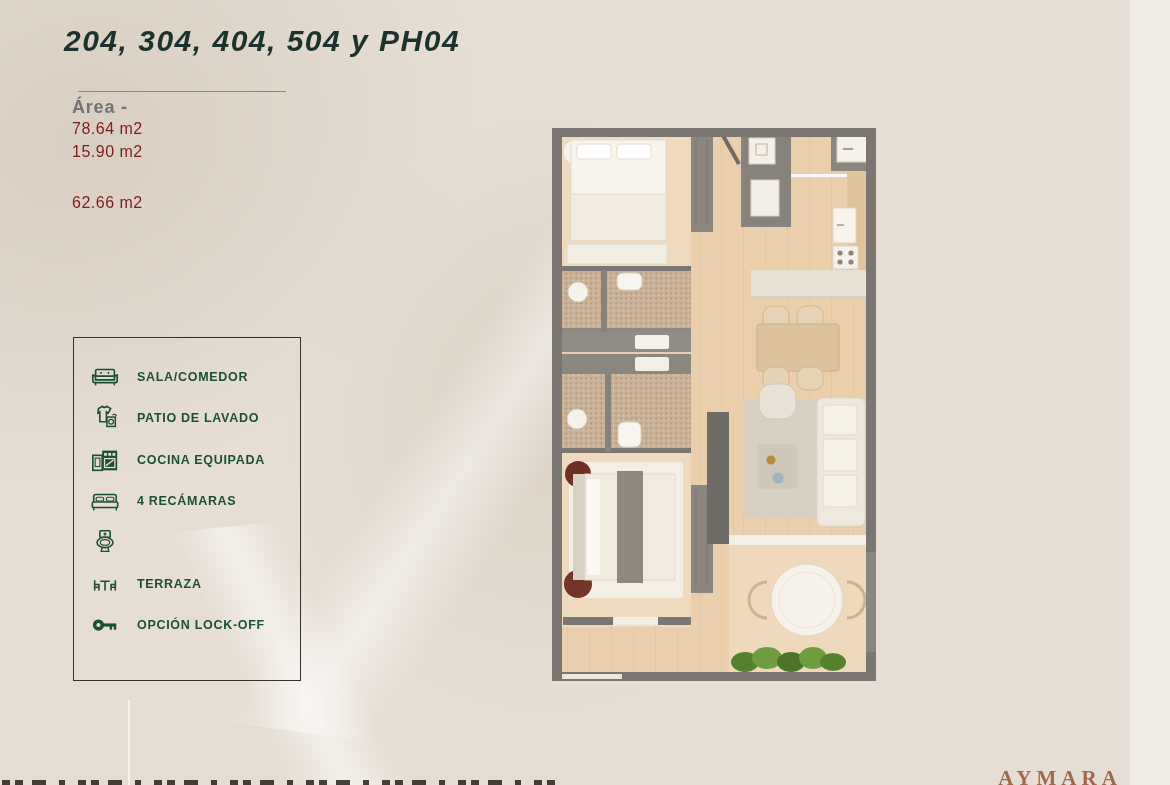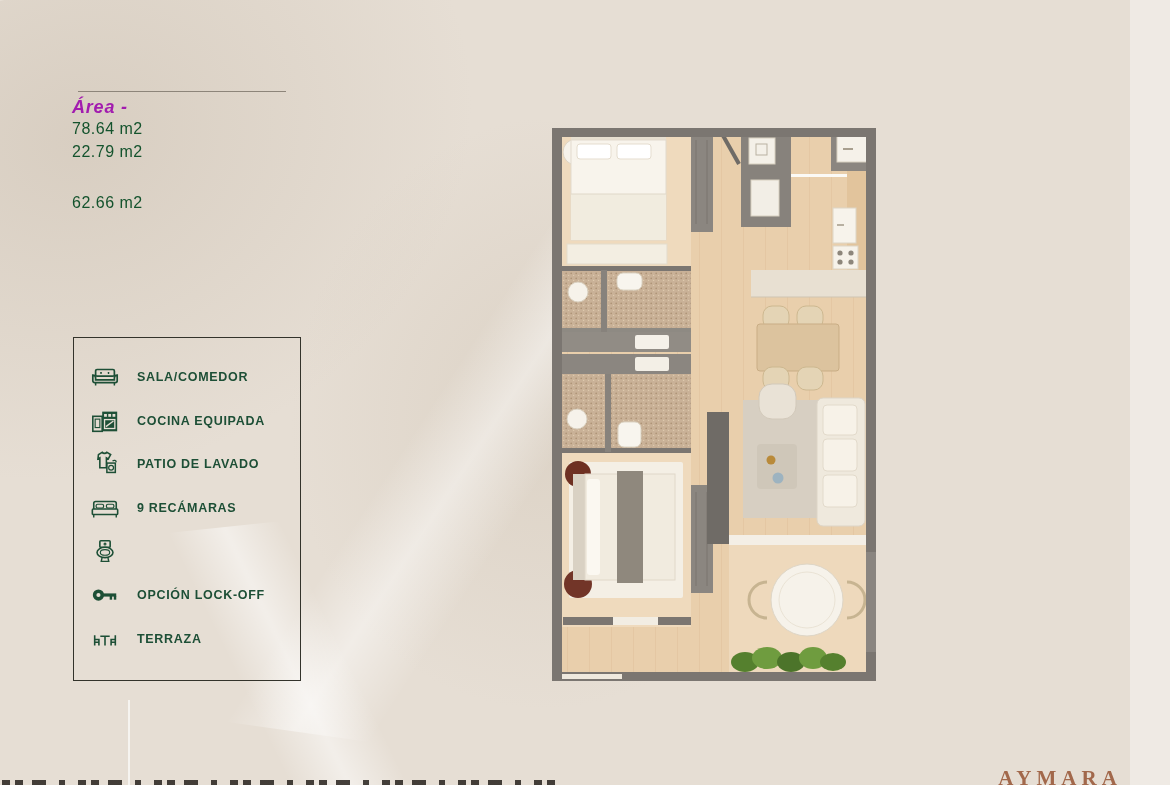--- a/index.html
+++ b/index.html
@@ -29,31 +29,31 @@
   .title{
     position:absolute;left:64px;top:24px;
     font-size:30px;font-weight:bold;font-style:italic;
     letter-spacing:1.5px;color:#1b332c;margin:0;
   }
   .title-rule{position:absolute;left:78px;top:91px;width:208px;height:1px;background:#8d857a;}
 
   
   .specs{position:absolute;left:72px;top:96px;width:220px;}
   .spec{margin:0 0 2px 0;}
-  .spec-label{font-size:18px;font-weight:bold;font-style:italic;color:#a21caf;letter-spacing:.8px;line-height:22px;}
-  .spec-value{font-size:16px;color:#14532d;letter-spacing:.5px;line-height:21px;}
+  .spec-label{font-size:18px;font-weight:bold;color:#737373;letter-spacing:.8px;line-height:22px;}
+  .spec-value{font-size:16px;color:#7f1d1d;letter-spacing:.5px;line-height:21px;}
   .spec-gap{height:28px;}
 
   
   .legend{
     position:absolute;left:73px;top:337px;width:228px;height:344px;
     border:1px solid #33332b;
     box-sizing:border-box;
     display:flex;flex-direction:column;justify-content:space-between;
-    padding:24px 14px 26px 16px;
+    padding:24px 14px 40px 16px;
   }
   .legend-row{display:flex;align-items:center;gap:17px;}
   .legend-icon{width:30px;height:30px;flex:0 0 30px;display:flex;align-items:center;justify-content:center;}
   .legend-label{font-size:12.5px;font-weight:bold;color:#1d4f36;letter-spacing:.7px;}
 
   
   .floorplan{position:absolute;left:545px;top:122px;width:335px;height:568px;}
 
   
   .brand{position:absolute;left:990px;top:738px;width:140px;text-align:center;margin-top:28px;}
@@ -75,48 +75,61 @@
 <body>
 
 <div class="page">
 
   <div class="wm wm1"></div>
   <div class="wm wm2"></div>
   <div class="wm wm3"></div>
   <div class="wm-line"></div>
   <div class="right-strip"></div>
 
+  <h1 class="title">204, 304, 404, 504 y PH04</h1>
   <div class="title-rule"></div>
 
   <div class="specs">
     <div class="spec">
       <div class="spec-label">Área -</div>
       <div class="spec-value">78.64 m2</div>
     </div>
     <div class="spec">
-      <div class="spec-value">22.79 m2</div>
+      <div class="spec-value">15.90 m2</div>
     </div>
     <div class="spec-gap"></div>
     <div class="spec">
       <div class="spec-value">62.66 m2</div>
     </div>
   </div>
 
   <div class="legend">
 
     <div class="legend-row">
       <span class="legend-icon">
         <svg width="30" height="30" viewBox="0 0 32 32" fill="none" stroke="#1d4f36" stroke-width="1.8">
           <rect x="6" y="8" width="20" height="7" rx="1.5"></rect>
           <path d="M3 14 a3 3 0 0 1 3 3 v2 h20 v-2 a3 3 0 0 1 3-3 v6 a2 2 0 0 1 -2 2 H5 a2 2 0 0 1 -2 -2 z"></path>
           <path d="M6 22 v3 M26 22 v3" stroke-width="1.6"></path>
           <path d="M11 11 l1.5 1.5 M12.5 11 l-1.5 1.5 M19 11 l1.5 1.5 M20.5 11 l-1.5 1.5" stroke-width="1.1"></path>
         </svg>
       </span>
       <span class="legend-label">SALA/COMEDOR</span>
+    </div>
+
+    <div class="legend-row">
+      <span class="legend-icon">
+        <svg width="30" height="30" viewBox="0 0 32 32" fill="none" stroke="#1d4f36" stroke-width="1.7">
+          <path d="M9 6 l4 -2.5 c1 1.6 4 1.6 5 0 L22 6 l-2.5 4.5 -2 -1 V20 h-7 V9.5 l-2 1 z"></path>
+          <rect x="18" y="15" width="9" height="10" stroke-width="1.6"></rect>
+          <circle cx="22.5" cy="20" r="2.6" stroke-width="1.3"></circle>
+          <path d="M24 13 c1.5 -1.5 4 -1 4 1" stroke-width="1.3"></path>
+        </svg>
+      </span>
+      <span class="legend-label">PATIO DE LAVADO</span>
     </div>
 
     <div class="legend-row">
       <span class="legend-icon">
         <svg width="30" height="30" viewBox="0 0 32 32">
           <rect x="3" y="11" width="10" height="16" fill="none" stroke="#1d4f36" stroke-width="1.7"></rect>
           <rect x="5.5" y="14" width="5" height="9" fill="none" stroke="#1d4f36" stroke-width="1.2"></rect>
           <rect x="13" y="6" width="16" height="21" fill="#1d4f36"></rect>
           <rect x="15" y="8.5" width="3" height="3" fill="#e6ded4"></rect>
           <rect x="19.5" y="8.5" width="3" height="3" fill="#e6ded4"></rect>
@@ -124,76 +137,64 @@
           <rect x="15.5" y="14.5" width="11" height="9.5" fill="none" stroke="#e6ded4" stroke-width="1.4"></rect>
           <path d="M17 22 l8 -6" stroke="#e6ded4" stroke-width="1.4"></path>
         </svg>
       </span>
       <span class="legend-label">COCINA EQUIPADA</span>
     </div>
 
     <div class="legend-row">
       <span class="legend-icon">
         <svg width="30" height="30" viewBox="0 0 32 32" fill="none" stroke="#1d4f36" stroke-width="1.7">
-          <path d="M9 6 l4 -2.5 c1 1.6 4 1.6 5 0 L22 6 l-2.5 4.5 -2 -1 V20 h-7 V9.5 l-2 1 z"></path>
-          <rect x="18" y="15" width="9" height="10" stroke-width="1.6"></rect>
-          <circle cx="22.5" cy="20" r="2.6" stroke-width="1.3"></circle>
-          <path d="M24 13 c1.5 -1.5 4 -1 4 1" stroke-width="1.3"></path>
-        </svg>
-      </span>
-      <span class="legend-label">PATIO DE LAVADO</span>
-    </div>
-
-    <div class="legend-row">
-      <span class="legend-icon">
-        <svg width="30" height="30" viewBox="0 0 32 32" fill="none" stroke="#1d4f36" stroke-width="1.7">
           <path d="M4 17 v-6 a2 2 0 0 1 2 -2 h20 a2 2 0 0 1 2 2 v6"></path>
           <rect x="6.5" y="12" width="8" height="4" rx="1.6" stroke-width="1.3"></rect>
           <rect x="17.5" y="12" width="8" height="4" rx="1.6" stroke-width="1.3"></rect>
           <rect x="2.5" y="17" width="27" height="6" rx="1"></rect>
           <path d="M4 23 v3 M28 23 v3" stroke-width="1.5"></path>
         </svg>
       </span>
-      <span class="legend-label">9 RECÁMARAS</span>
+      <span class="legend-label">4 RECÁMARAS</span>
     </div>
 
     <div class="legend-row">
       <span class="legend-icon">
         <svg width="30" height="30" viewBox="0 0 32 32" fill="none" stroke="#1d4f36" stroke-width="1.7">
           <rect x="10.5" y="4" width="11" height="7" rx="1"></rect>
           <circle cx="16" cy="7.5" r="1" stroke-width="1.2"></circle>
           <ellipse cx="16" cy="16.5" rx="8.5" ry="5.5"></ellipse>
           <ellipse cx="16" cy="16.5" rx="5" ry="3" stroke-width="1.2"></ellipse>
           <path d="M13 21.5 l-1 4.5 h8 l-1 -4.5" stroke-width="1.5"></path>
         </svg>
       </span>
     </div>
 
     <div class="legend-row">
       <span class="legend-icon">
+        <svg width="30" height="30" viewBox="0 0 32 32" fill="none" stroke="#1d4f36" stroke-width="1.7">
+          <path d="M11 13 h10 M16 13 v10"></path>
+          <path d="M5 12 v11 M5 16.5 h4.5 v6.5 M9.5 19.5 h-4.5"></path>
+          <path d="M27 12 v11 M27 16.5 h-4.5 v6.5 M22.5 19.5 h4.5"></path>
+        </svg>
+      </span>
+      <span class="legend-label">TERRAZA</span>
+    </div>
+
+    <div class="legend-row">
+      <span class="legend-icon">
         <svg width="30" height="30" viewBox="0 0 32 32">
           <circle cx="9" cy="16" r="6" fill="#1d4f36"></circle>
           <circle cx="9" cy="16" r="2.2" fill="#e6ded4"></circle>
           <rect x="14" y="14.3" width="14" height="3.4" fill="#1d4f36"></rect>
           <rect x="21" y="17" width="2.6" height="4" fill="#1d4f36"></rect>
           <rect x="25.4" y="17" width="2.6" height="4" fill="#1d4f36"></rect>
         </svg>
       </span>
       <span class="legend-label">OPCIÓN LOCK-OFF</span>
-    </div>
-
-    <div class="legend-row">
-      <span class="legend-icon">
-        <svg width="30" height="30" viewBox="0 0 32 32" fill="none" stroke="#1d4f36" stroke-width="1.7">
-          <path d="M11 13 h10 M16 13 v10"></path>
-          <path d="M5 12 v11 M5 16.5 h4.5 v6.5 M9.5 19.5 h-4.5"></path>
-          <path d="M27 12 v11 M27 16.5 h-4.5 v6.5 M22.5 19.5 h4.5"></path>
-        </svg>
-      </span>
-      <span class="legend-label">TERRAZA</span>
     </div>
 
   </div>
 
   <svg class="floorplan" viewBox="0 0 335 568" width="335" height="568">
     <defs>
       <pattern id="planks" width="22" height="22" patternUnits="userSpaceOnUse">
         <rect width="22" height="22" fill="#e9cfac"></rect>
         <path d="M0 0 V22" stroke="#dfc09b" stroke-width="1"></path>
       </pattern>

